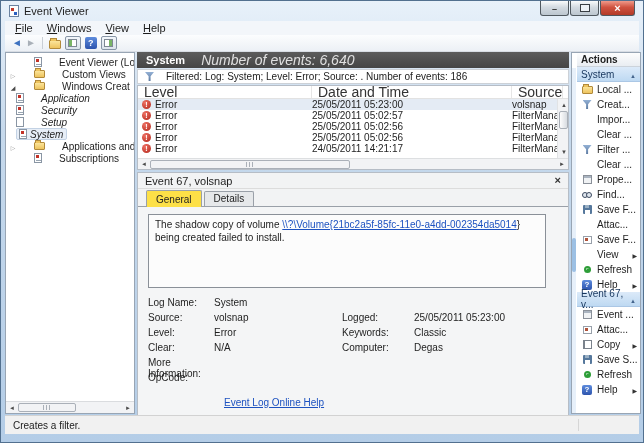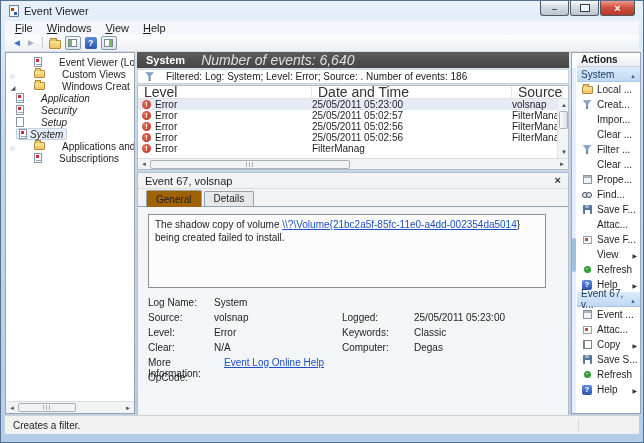--- a/index.html
+++ b/index.html
@@ -84,24 +84,24 @@
   .vscroll{position:absolute;right:0;top:13px;bottom:11px;width:11px;background:#f2f3f5;border-left:1px solid #e1e3e5;display:flex;flex-direction:column;}
   .vthumb{width:9px;margin:0 auto;height:18px;background:linear-gradient(90deg,#fdfdfd,#d8dce1);border:1px solid #aab0b8;border-radius:2px;}
   .listhscroll{height:11px;flex:0 0 11px;background:#f2f3f5;border-top:1px solid #dddfe1;display:flex;align-items:center;}
   
   .detail{flex:1;margin-top:2px;border:1px solid #b6bdc6;background:#f2f3f4;display:flex;flex-direction:column;overflow:hidden;}
   .dhead{height:16px;flex:0 0 16px;display:flex;align-items:center;padding:0 7px;border-bottom:1px solid #dcdcdc;font-size:11px;}
   .dclose{margin-left:auto;font-weight:bold;color:#333;font-size:11px;line-height:11px;}
   .dclose::before{content:"\00D7";}
   .tabs{height:17px;flex:0 0 17px;display:flex;align-items:flex-end;padding-left:8px;gap:2px;position:relative;z-index:2;}
   .tab{font-size:10px;padding:1px 9px 2px 9px;border:1px solid #9aa0a8;border-bottom:none;border-radius:2px 2px 0 0;background:#e6e8ea;color:#222;}
-  .tab.active{background:#a16207;padding-top:3px;margin-bottom:-1px;}
+  .tab.active{background:#fde047;padding-top:3px;margin-bottom:-1px;}
   .tabpage{flex:1;border-top:1px solid #9aa0a8;background:#f4f5f6;padding:7px 10px 0 10px;position:relative;}
   .msgbox{height:74px;border:1px solid #8a9098;background:#fcfcfc;padding:3px 6px;font-size:10px;line-height:13px;margin-right:12px;}
-  .link{color:#1d52c0;text-decoration:underline;}
+  .link{color:#1d52c0;text-decoration:underline;margin-top:40px;}
   .fields{margin-top:9px;font-size:10px;}
   .frow{display:flex;height:15px;}
   .fl{width:66px;flex:0 0 66px;} .flv{width:128px;flex:0 0 128px;} .fr{width:72px;flex:0 0 72px;} .frv{flex:1;}
   .flm{width:76px;flex:0 0 76px;}
   
   .apane{position:absolute;left:570px;top:51px;width:70px;height:362px;background:#fff;border:1px solid #98a5b4;overflow:hidden;}
   .ascroll{position:absolute;left:0;top:15px;bottom:0;width:4px;background:#e7f0fa;}
   .ascroll .vt{position:absolute;left:0;top:170px;width:4px;height:34px;background:#9cc0e4;border-radius:2px;}
   .acontent{margin-left:5px;}
   .atitle{height:14px;display:flex;align-items:center;padding-left:4px;font-size:10px;font-weight:bold;color:#1e1e1e;background:linear-gradient(#fdfdfd,#e9edf2);border-bottom:1px solid #ccd3db;}
@@ -270,20 +270,21 @@
               <span>Error</span>
             </span>
           <span class="cd">25/05/2011 05:02:56</span>
           <span class="cs">FilterManag</span>
         </div>
         <div class="lrow">
           <span class="cl">
               <span class="err"></span>
               <span>Error</span>
             </span>
+          <span class="cd">24/05/2011 14:21:17</span>
           <span class="cs">FilterManag</span>
         </div>
       </div>
       <div class="vscroll">
         <span class="sarrow u"></span>
         <div class="vthumb"></div>
         <span class="sarrow d" style="margin-top:auto;"></span>
       </div>
       <div class="listhscroll">
         <span class="sarrow l"></span>

